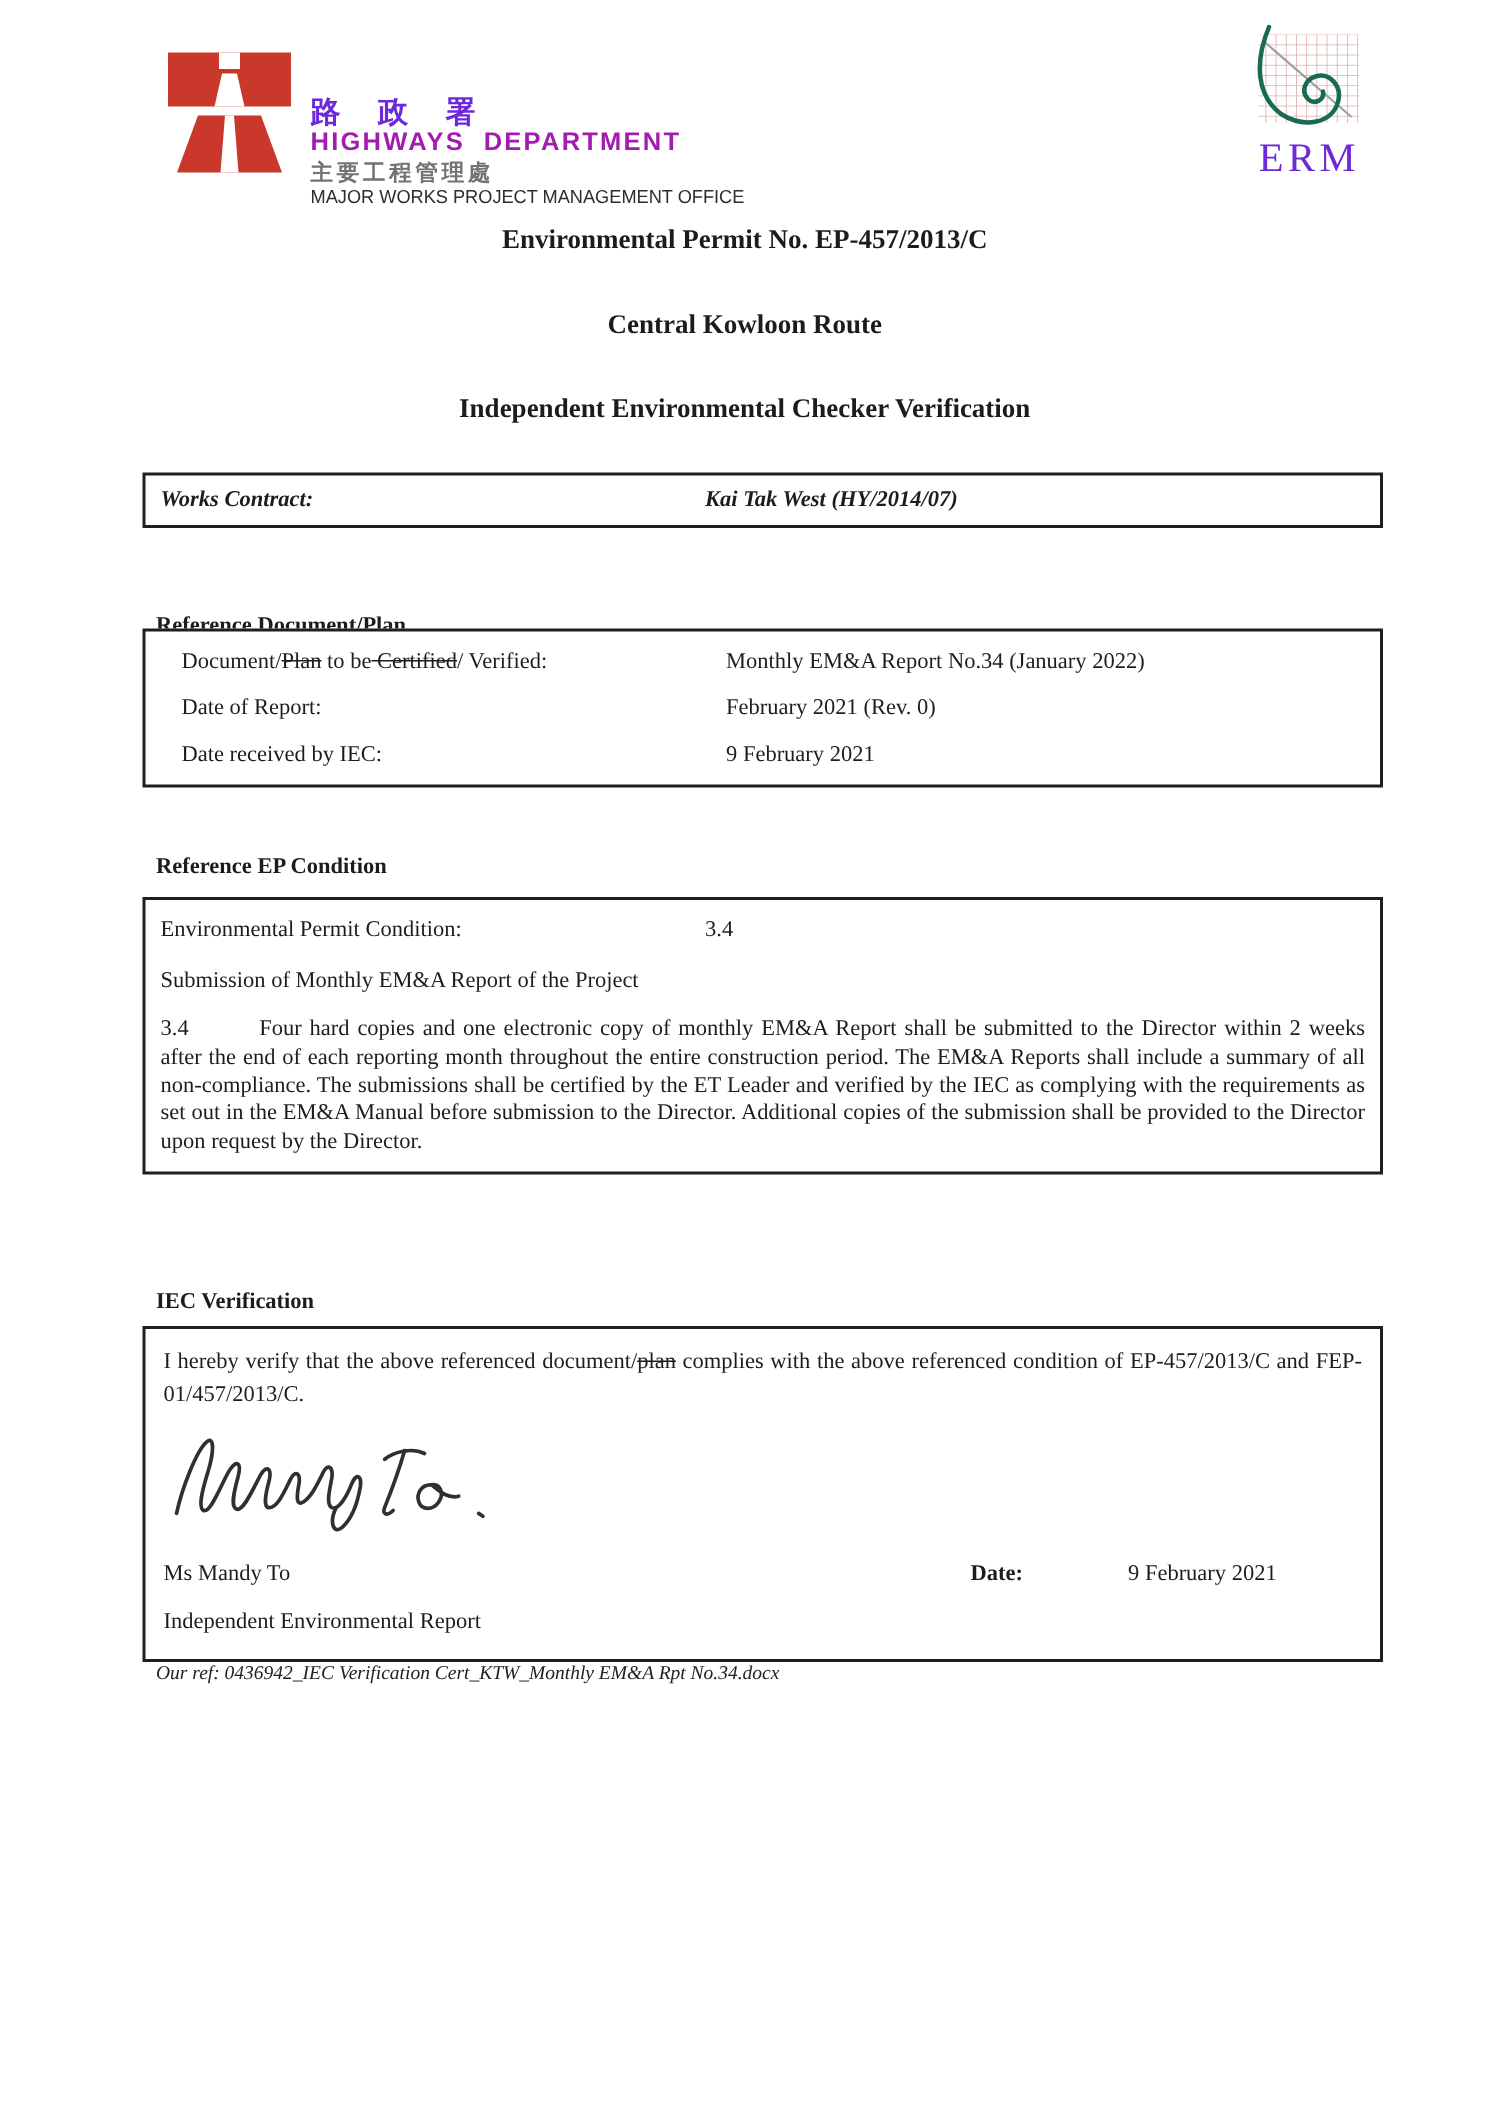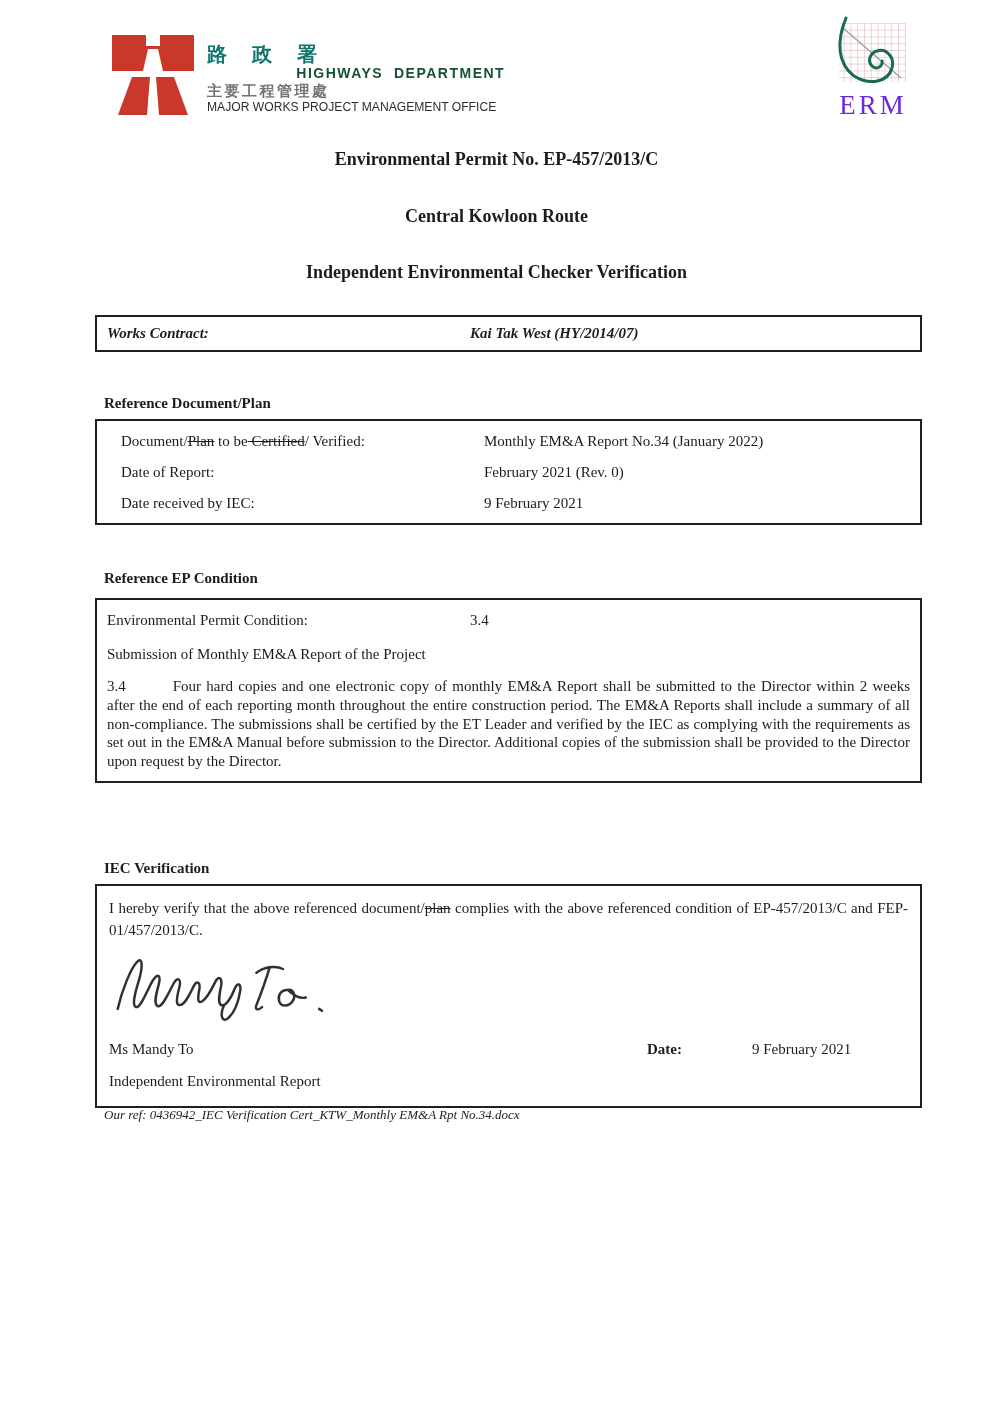--- a/index.html
+++ b/index.html
@@ -9,22 +9,22 @@
     width:993px; height:1404px;
     background:#ffffff;
     font-family:"Liberation Serif", serif;
     color:#1c1c1c;
     overflow:hidden;
   }
   
   .hyd-block { position:absolute; top:33px; left:110px; display:flex; gap:11px; }
   .hyd-logo { width:86px; height:84px; flex:0 0 auto; }
   .hyd-text { padding-top:10px; }
-  .hyd-cn1 { font-family:"DejaVu Sans", sans-serif; font-size:20px; font-weight:bold; letter-spacing:9px; color:#0f766e; line-height:1.1; }
-  .hyd-en1 { font-family:"Liberation Sans", sans-serif; font-size:14px; font-weight:bold; letter-spacing:1.5px; color:#14532d; line-height:1.15; white-space:pre;text-align:right; }
+  .hyd-cn1 { font-family:"DejaVu Sans", sans-serif; font-size:20px; font-weight:bold; letter-spacing:9px; color:#6d28d9; line-height:1.1;margin-top:20px; }
+  .hyd-en1 { font-family:"Liberation Sans", sans-serif; font-size:17px; font-weight:bold; letter-spacing:1.5px; color:#a21caf; line-height:1.15; white-space:pre; }
   .hyd-cn2 { font-family:"DejaVu Sans", sans-serif; font-size:15px; font-weight:bold; letter-spacing:2.5px; color:#737373; line-height:1.2; margin-top:1px; }
   .hyd-en2 { font-family:"Liberation Sans", sans-serif; font-size:12.5px; color:#2d2d2d; line-height:1.25; transform:scaleX(0.97); transform-origin:left; white-space:pre; }
   .erm-block { position:absolute; top:16px; left:828px; width:90px; text-align:center; }
   .erm-logo { width:86px; height:74px; display:block; margin:0 auto; }
   .erm-wordmark { font-family:"Liberation Serif", serif; font-size:27px; color:#6d28d9; letter-spacing:3px; line-height:1; margin-top:2px; }
   
   .doc-title { position:absolute; left:0; width:993px; text-align:center; font-weight:bold; font-size:18px; }
   .t1 { top:149px; }
   .t2 { top:206px; }
   .t3 { top:262px; }
@@ -91,21 +91,21 @@
   <div class="doc-title t3">Independent Environmental Checker Verification</div>
   <div class="doc-title t2">Central Kowloon Route</div>
 
   <div class="sheet-box box-works">
     <div class="kv-row">
       <span>Works Contract:</span>
       <span>Kai Tak West (HY/2014/07)</span>
     </div>
   </div>
 
-  <div class="section-heading" style="top:395px;">Reference Document/Plan</div>
+  <div class="section-heading" style="top:409px;">Reference Document/Plan</div>
   <div class="sheet-box box-refdoc">
     <div class="kv-row">
       <span><span>Document/</span><s>Plan</s><span> to be</span><s> Certified</s><span>/ Verified:</span></span>
       <span>Monthly EM&amp;A Report No.34 (January 2022)</span>
     </div>
     <div class="kv-row">
       <span>Date of Report:</span>
       <span>February 2021 (Rev. 0)</span>
     </div>
     <div class="kv-row">

